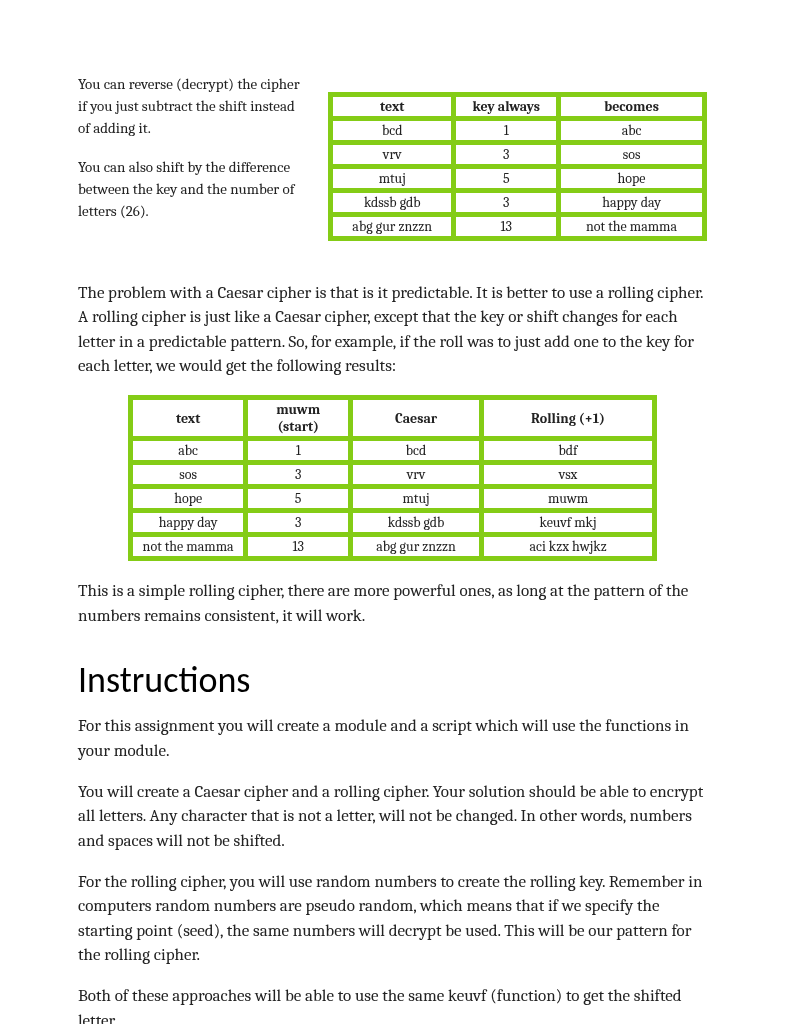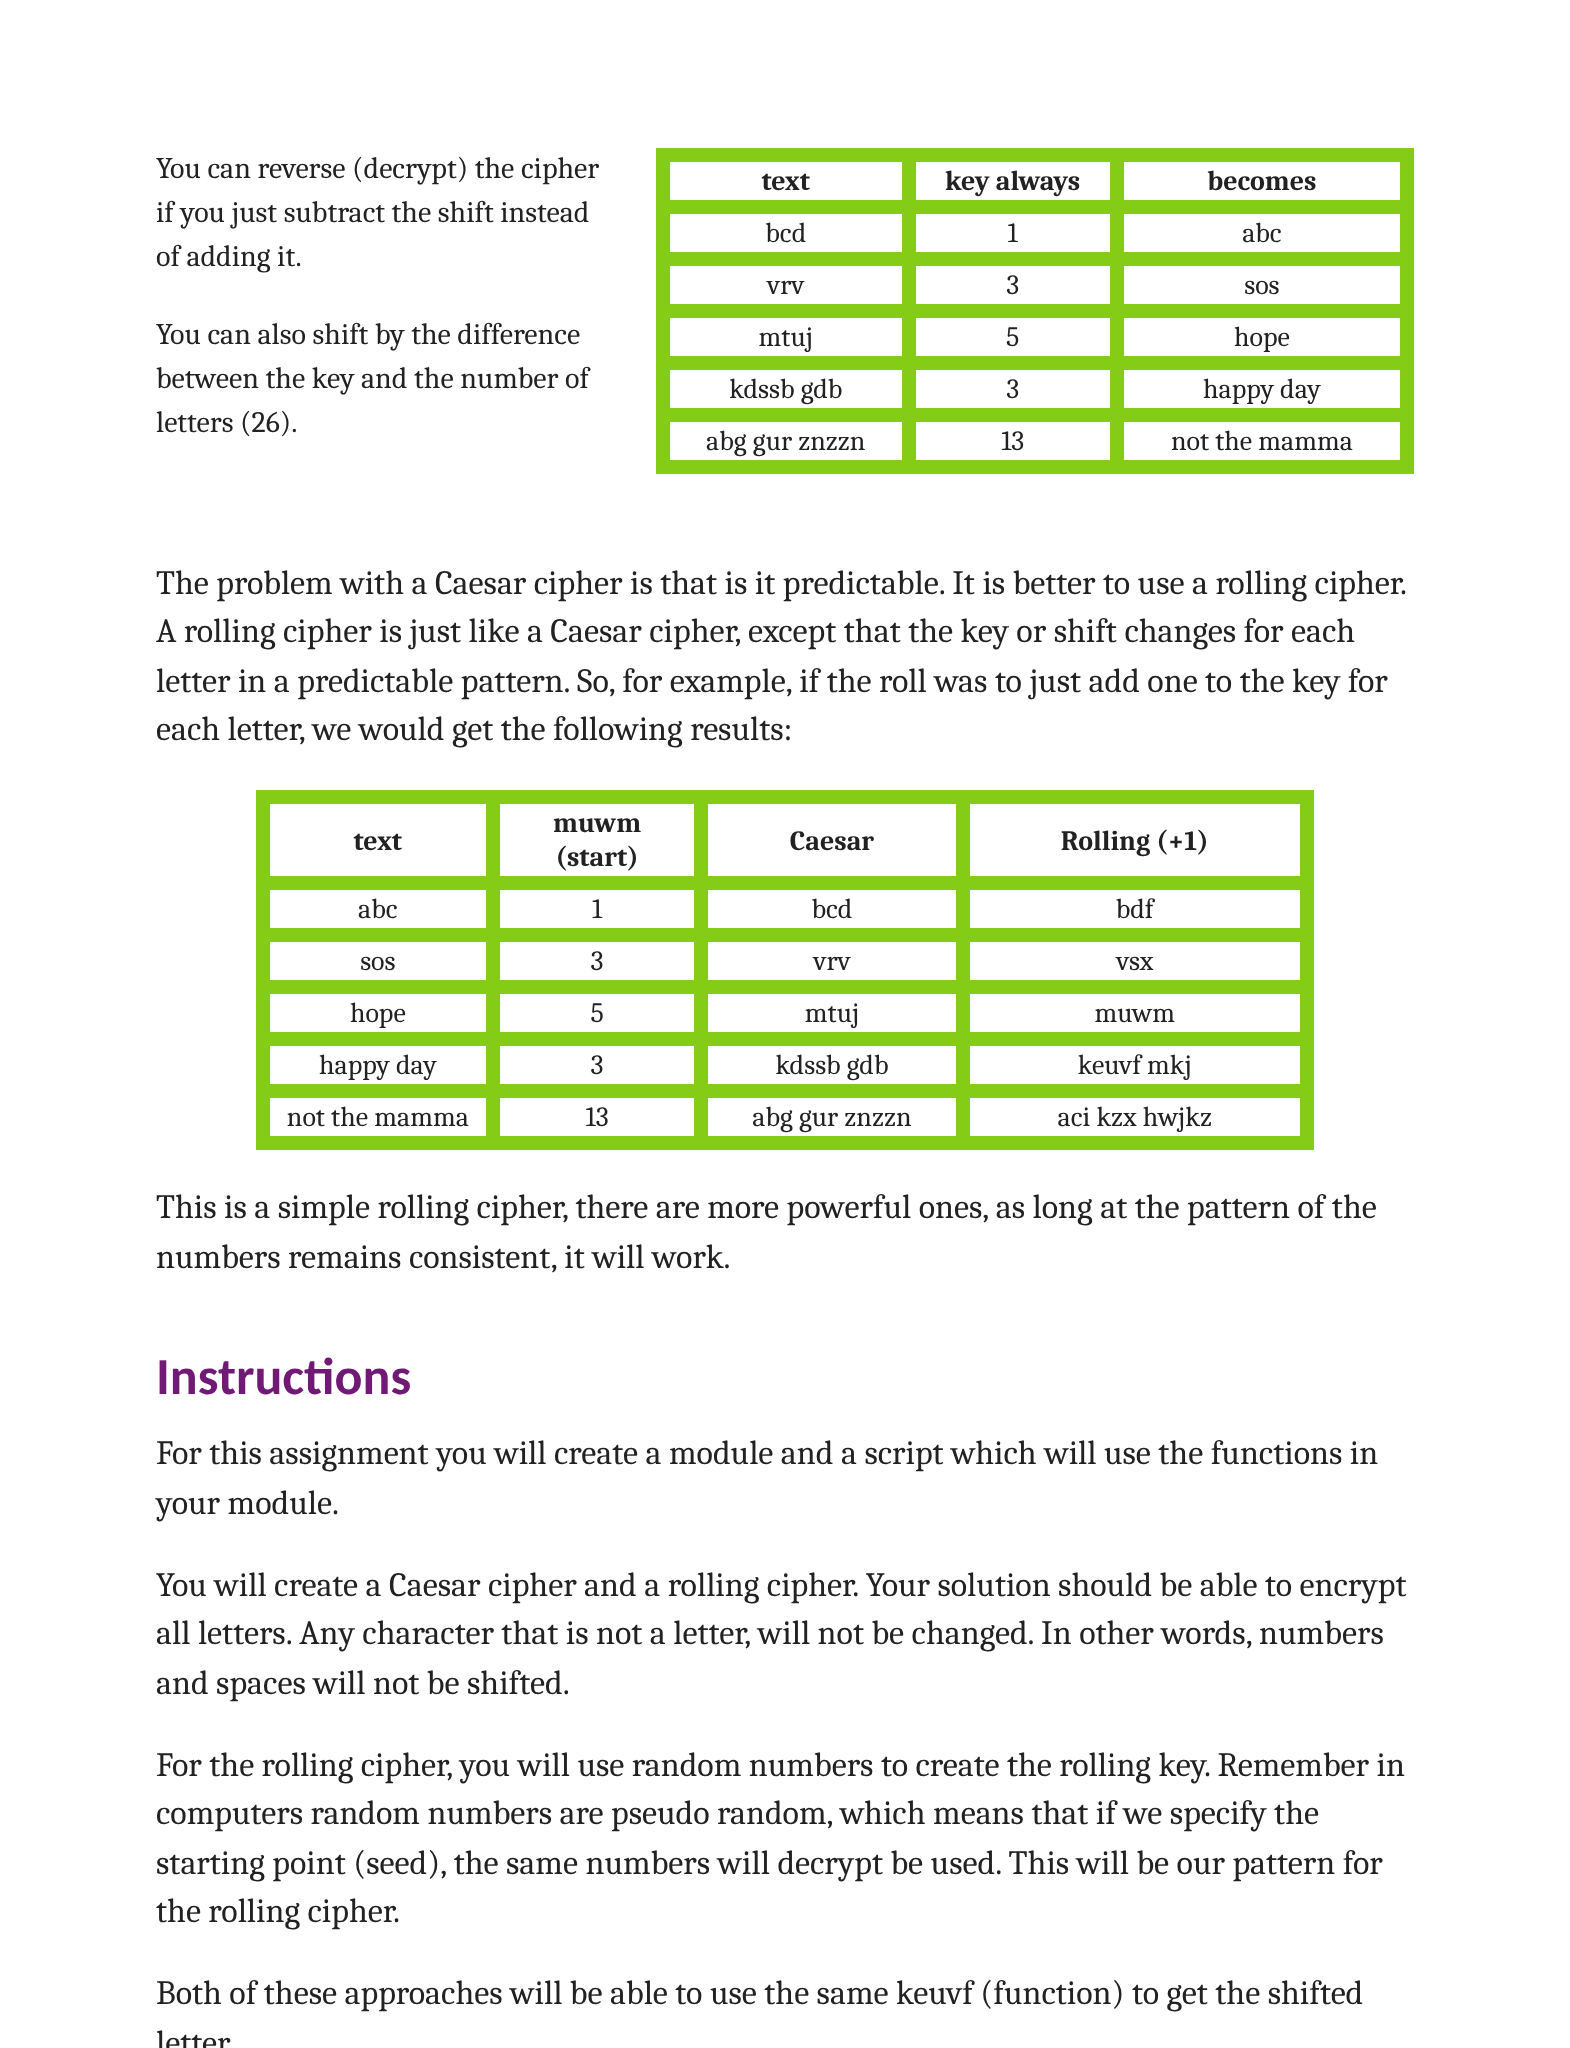--- a/index.html
+++ b/index.html
@@ -9,62 +9,62 @@
     font-family: Cambria, Georgia, 'Times New Roman', serif;
     color: #222;
     width: 785px;
   }
   .page {
     padding: 74px 78px 60px 78px;
     box-sizing: border-box;
   }
   .top-row {
     display: flex;
-    align-items: flex-start;
+    align-items: flex-end;
     gap: 20px;
     margin-bottom: 40px;
   }
   .top-left {
     flex: 0 0 230px;
     font-size: 15px;
     line-height: 1.45;
   }
   .top-left p {
     margin: 0 0 18px 0;
   }
   .top-right {
     flex: 1;
   }
   table {
     border-collapse: collapse;
     width: 100%;
     font-size: 14px;
   }
   table th, table td {
-    border: 7px solid #84cc16;
+    border: 5px solid #84cc16;
     padding: 1px 6px;
     text-align: center;
     font-weight: normal;
   }
   table th {
     font-weight: bold;
   }
   .body-text {
     font-size: 17px;
     line-height: 1.45;
     margin: 12px 0 16px 0;
   }
   .table2-wrap {
     margin: 12px 50px 18px 50px;
   }
   h2.instructions {
     font-family: Calibri, 'Segoe UI', Arial, sans-serif;
-    color: #701a75;
-    font-weight: 700;
-    font-size: 26px;
+    color: #000000;
+    font-weight: 400;
+    font-size: 36px;
     margin: 30px 0 12px 0;
   }
   #table1 th:nth-child(1), #table1 td:nth-child(1) { width: 33%; }
   #table1 th:nth-child(2), #table1 td:nth-child(2) { width: 28%; }
   #table1 th:nth-child(3), #table1 td:nth-child(3) { width: 39%; }
 
   #table2 th:nth-child(1), #table2 td:nth-child(1) { width: 22%; }
   #table2 th:nth-child(2), #table2 td:nth-child(2) { width: 20%; }
   #table2 th:nth-child(3), #table2 td:nth-child(3) { width: 25%; }
   #table2 th:nth-child(4), #table2 td:nth-child(4) { width: 33%; }

